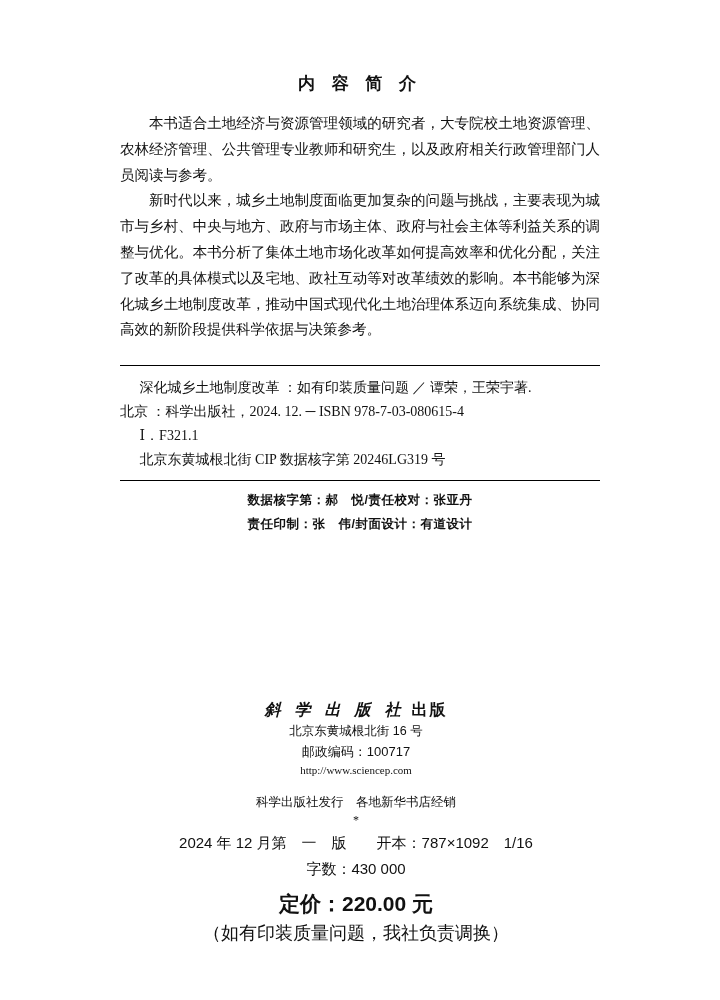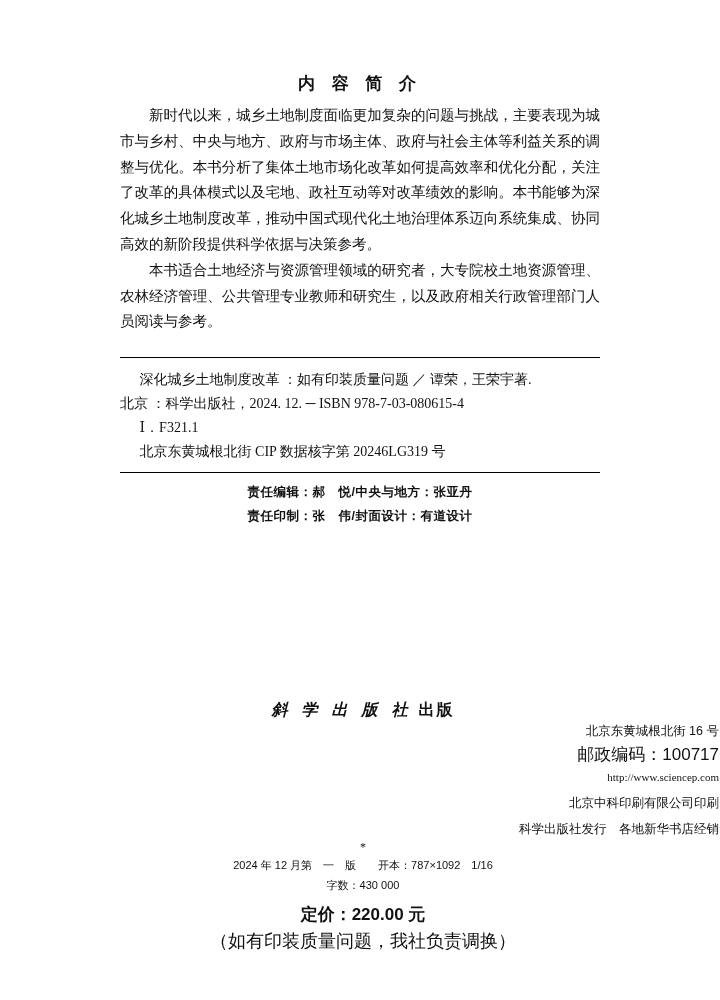--- a/index.html
+++ b/index.html
@@ -23,21 +23,21 @@
     height: 1000px;
     box-sizing: border-box;
     padding: 0 120px;
   }
   .section-title {
     text-align: center;
     font-size: 17px;
     font-weight: bold;
     letter-spacing: 6px;
     margin-top: 72px;
-    margin-bottom: 8px;
+    margin-bottom: 16px;
     font-family: "Liberation Sans", "DejaVu Sans", sans-serif;
   }
   .body-para {
     font-size: 14.5px;
     line-height: 1.78;
     text-align: justify;
     text-justify: inter-ideograph;
     text-indent: 2em;
     margin: 0;
     font-family: "Liberation Sans", "DejaVu Sans", sans-serif;
@@ -77,111 +77,109 @@
     font-size: 12.5px;
     line-height: 1.85;
     font-family: "Liberation Sans", "DejaVu Sans", sans-serif;
     font-weight: bold;
   }
   .credits div {
     letter-spacing: 0.5px;
   }
   .imprint {
     position: absolute;
-    left: 7px;
+    left: 0;
     top: 700px;
     width: 712px;
     text-align: center;
   }
   .pub-name {
     font-size: 16px;
     font-weight: bold;
     letter-spacing: 2px;
     font-family: "Liberation Serif", "DejaVu Serif", serif;
   }
   .pub-name .mark {
     letter-spacing: 5px;
     font-style: italic;
   }
   .imp-line {
     font-size: 12.5px;
     line-height: 1.62;
     font-family: "Liberation Sans", "DejaVu Sans", sans-serif;
-    text-align: right;
   }
   .imp-line.small {
-    font-size: 17px;
+    font-size: 13px;
   }
   .imp-line.url {
     font-size: 11px;
     font-family: "Liberation Serif", "DejaVu Serif", serif;
   }
   .imp-gap {
     height: 6px;
   }
   .star {
     font-size: 12px;
     line-height: 1.1;
     margin: 2px 0 2px 0;
   }
   .spec-line {
-    font-size: 11px;
+    font-size: 15px;
     line-height: 1.75;
     font-family: "Liberation Sans", "DejaVu Sans", sans-serif;
   }
   .price {
-    font-size: 17px;
+    font-size: 21px;
     font-weight: bold;
     margin-top: 8px;
     font-family: "Liberation Sans", "DejaVu Sans", sans-serif;
   }
   .note {
     font-size: 18px;
     margin-top: 3px;
     font-family: "Liberation Sans", "DejaVu Sans", sans-serif;
   }
 </style>
 </head>
 <body>
 
 <div class="page">
 
   <div class="section-title">内 容 简 介</div>
 
+  <p class="body-para">本书适合土地经济与资源管理领域的研究者，大专院校土地资源管理、农林经济管理、公共管理专业教师和研究生，以及政府相关行政管理部门人员阅读与参考。</p>
   <p class="body-para">新时代以来，城乡土地制度面临更加复杂的问题与挑战，主要表现为城市与乡村、中央与地方、政府与市场主体、政府与社会主体等利益关系的调整与优化。本书分析了集体土地市场化改革如何提高效率和优化分配，关注了改革的具体模式以及宅地、政社互动等对改革绩效的影响。本书能够为深化城乡土地制度改革，推动中国式现代化土地治理体系迈向系统集成、协同高效的新阶段提供科学依据与决策参考。</p>
-  <p class="body-para">本书适合土地经济与资源管理领域的研究者，大专院校土地资源管理、农林经济管理、公共管理专业教师和研究生，以及政府相关行政管理部门人员阅读与参考。</p>
 
   <div class="cip-block">
     <hr class="rule">
     <div class="cip-inner">
       <div class="cip-line indent">深化城乡土地制度改革 ：如有印装质量问题 ／ 谭荣，王荣宇著.</div>
       <div class="cip-line">北京 ：科学出版社，2024. 12. ─ ISBN 978-7-03-080615-4</div>
       <div class="cip-line indent">Ⅰ．F321.1</div>
       <div class="cip-line indent">北京东黄城根北街 CIP 数据核字第 20246LG319 号</div>
     </div>
     <hr class="rule">
   </div>
 
   <div class="credits">
-    <div>责任编辑：郝　悦/中央与地方：张亚丹</div>
+    <div>数据核字第：郝　悦/责任校对：张亚丹</div>
     <div>责任印制：张　伟/封面设计：有道设计</div>
   </div>
 
 </div>
 
 <div class="imprint">
   <div class="pub-name">
     <span class="mark">斜 学 出 版 社</span>
     <span>出版</span>
   </div>
   <div class="imp-line">北京东黄城根北街 16 号</div>
   <div class="imp-line small">邮政编码：100717</div>
   <div class="imp-line url">http://www.sciencep.com</div>
   <div class="imp-gap"></div>
-  <div class="imp-line">北京中科印刷有限公司印刷</div>
   <div class="imp-gap"></div>
   <div class="imp-line">科学出版社发行　各地新华书店经销</div>
   <div class="star">*</div>
   <div class="spec-line">2024 年 12 月第　一　版　　开本：787×1092　1/16</div>
   <div class="spec-line">字数：430 000</div>
   <div class="price">定价：220.00 元</div>
   <div class="note">（如有印装质量问题，我社负责调换）</div>
 </div>
 
 </body></html>

